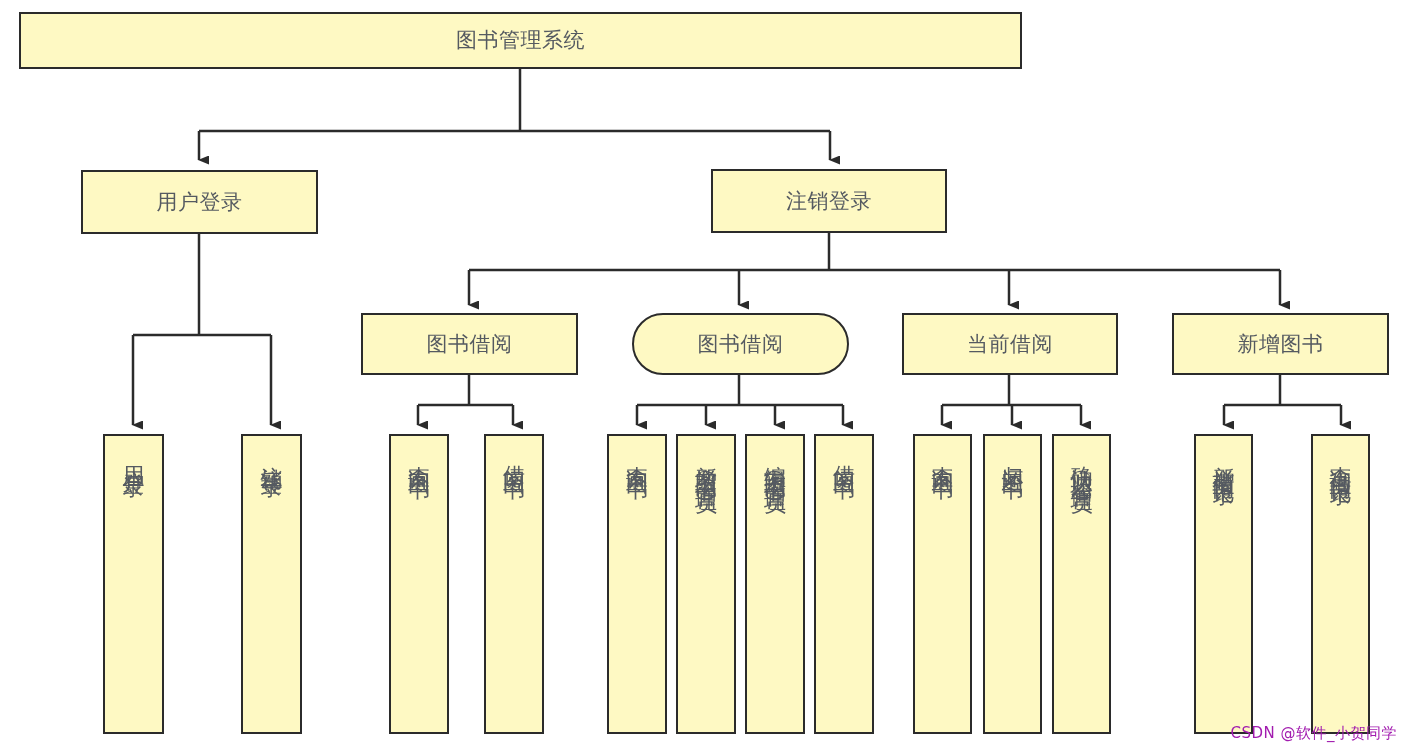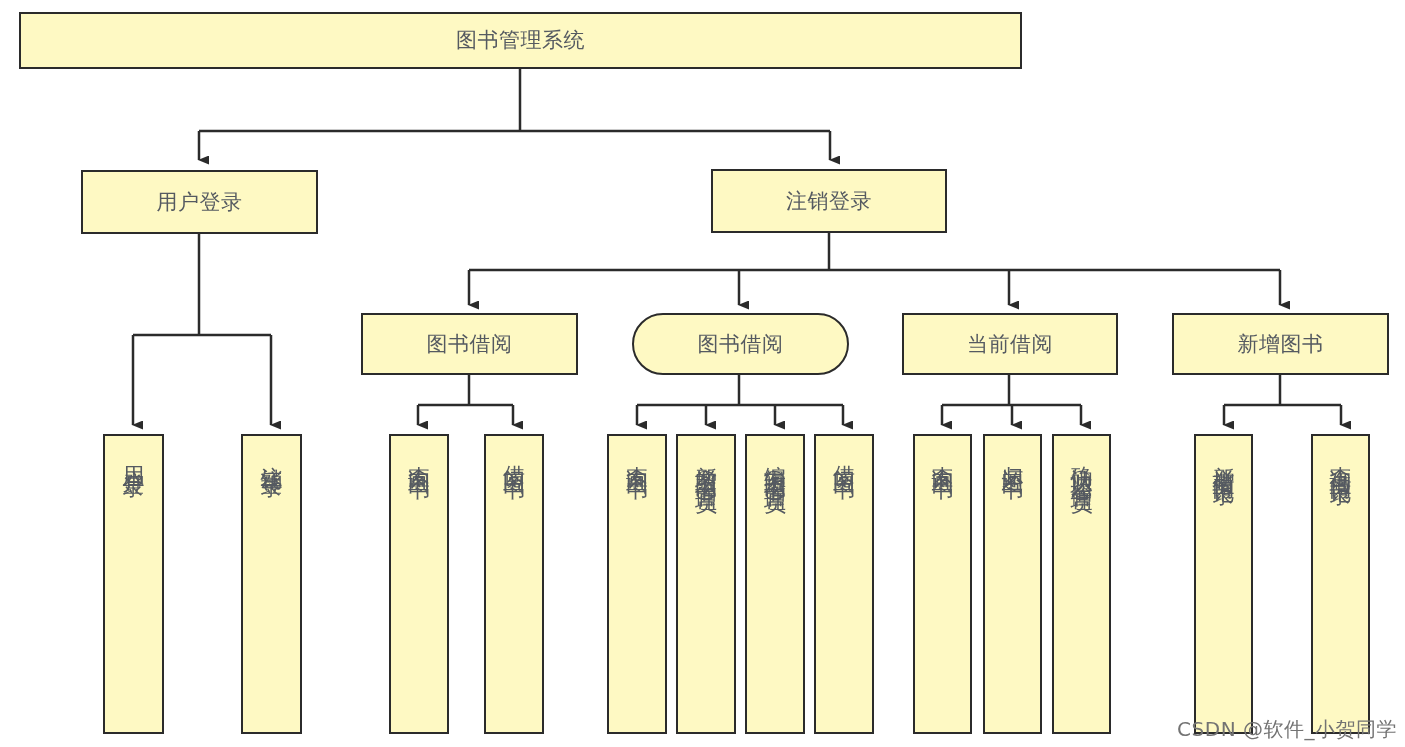--- a/index.html
+++ b/index.html
@@ -56,22 +56,22 @@
     text-orientation: upright;
     font-size: 22px;
     letter-spacing: 4px;
     line-height: 1.0;
     white-space: nowrap;
   }
   .watermark {
     position: absolute;
     right: 8px;
     bottom: 4px;
-    font-size: 20px;
-    color: #737373;
+    font-size: 15px;
+    color: #a21caf;
     letter-spacing: 0.5px;
     white-space: nowrap;
     pointer-events: none;
   }
 </style>
 </head>
 <body>
 
 <div id="diagram-root">
 

